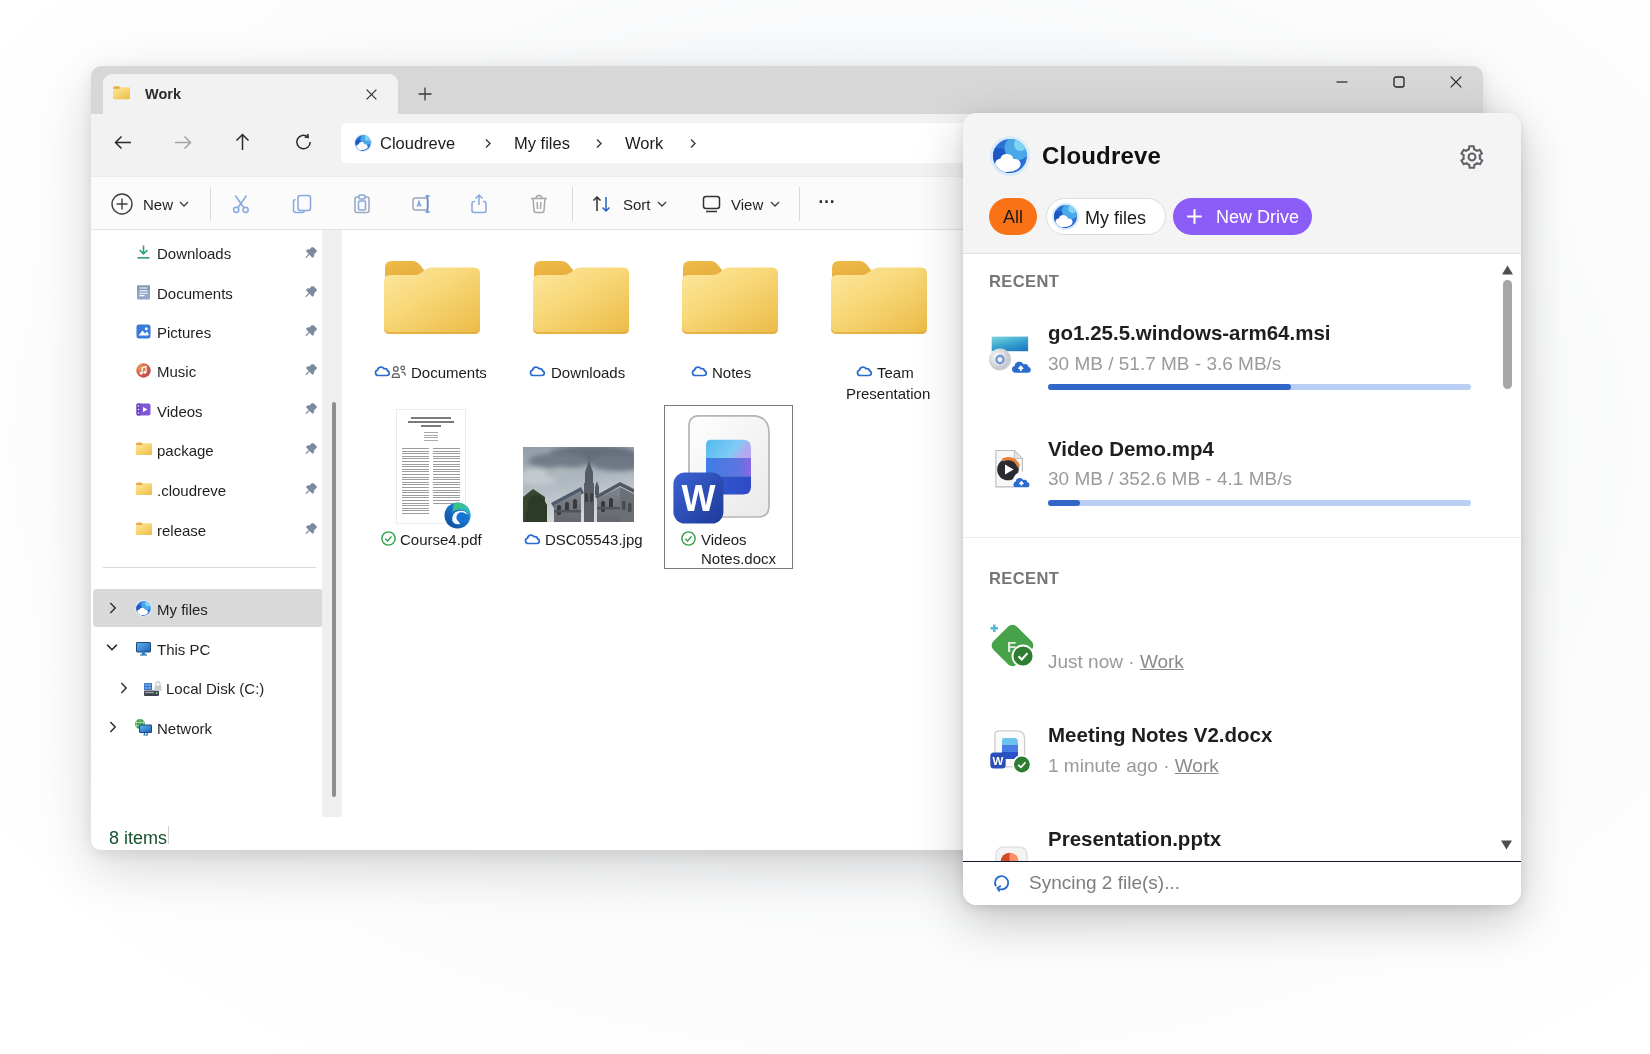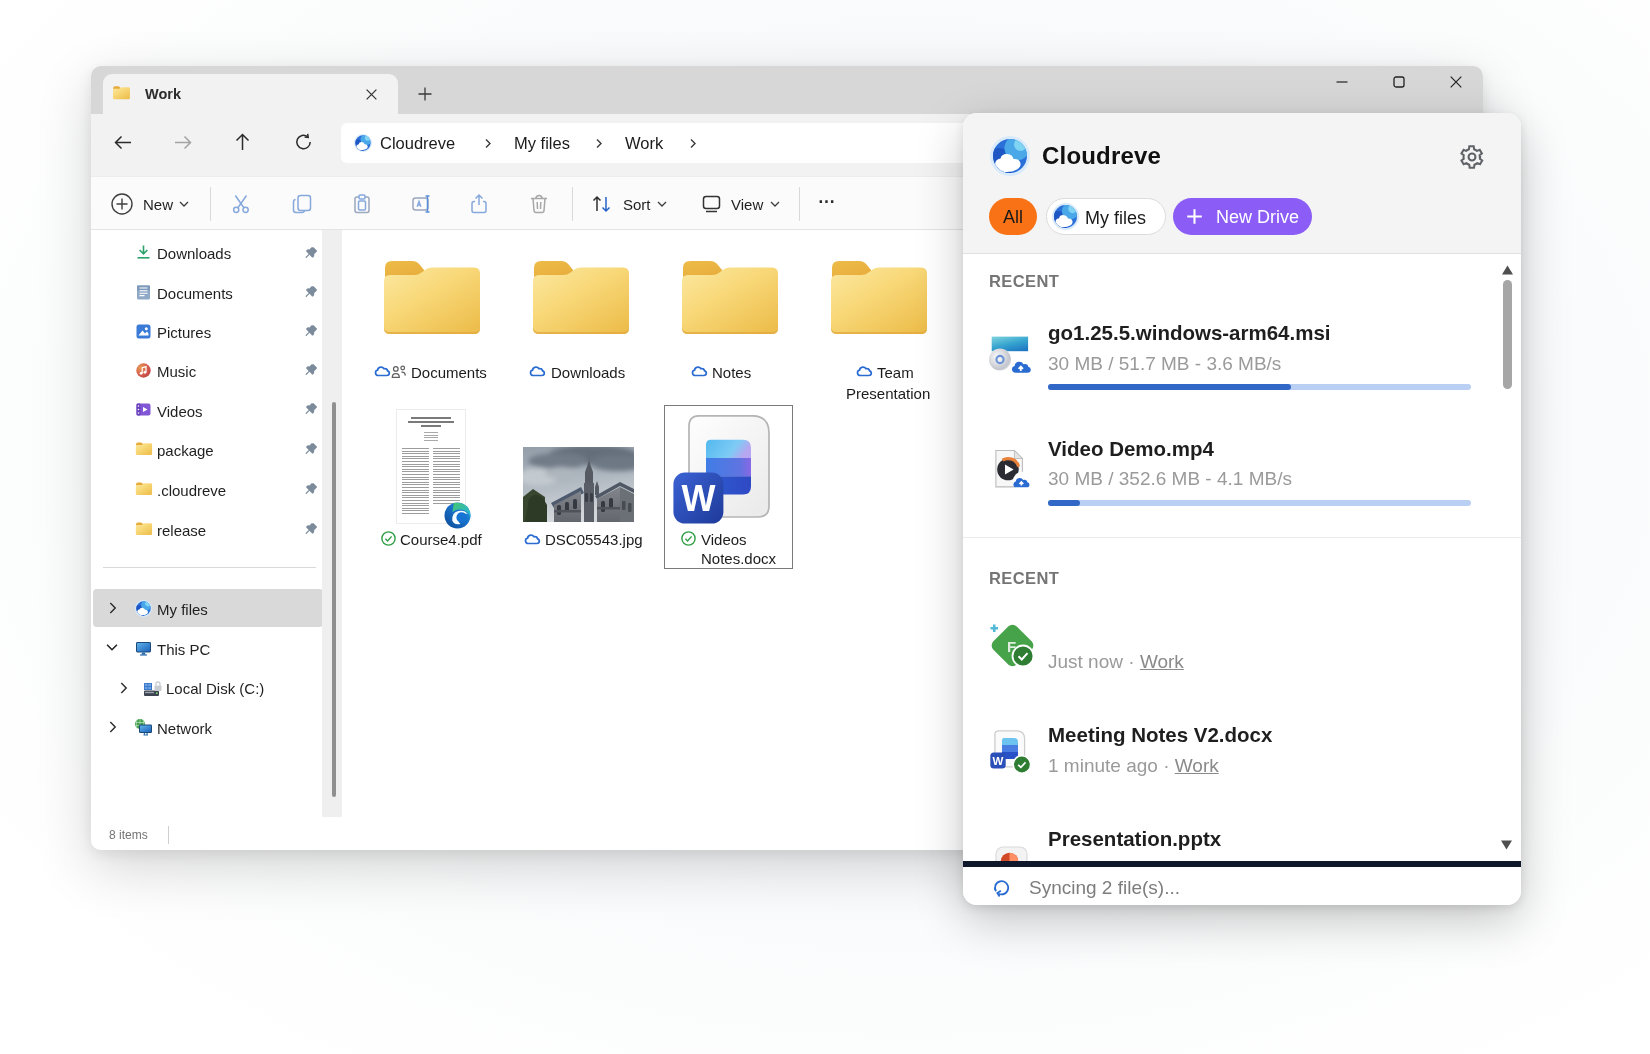--- a/index.html
+++ b/index.html
@@ -29,21 +29,21 @@
   #panel { left:963px; top:113px; width:558px; height:792px; background:#fff; border-radius:14px;
            box-shadow:0 16px 48px rgba(0,0,0,0.22), 0 3px 10px rgba(0,0,0,0.10); }
   #phead { left:0; top:0; width:100%; height:141px; background:#f4f4f4; border-radius:14px 14px 0 0; border-bottom:1px solid #e0e0e0; }
   #ptitle { left:79px; top:29px; font-size:24px; font-weight:700; color:#111; letter-spacing:0.2px; }
   .pill { top:85px; height:37px; border-radius:18.5px; font-size:18px; }
   .sechead { font-size:16.5px; font-weight:700; color:#757575; letter-spacing:0.4px; }
   .ititle { font-size:20.5px; font-weight:700; color:#1e1e1e; white-space:nowrap; }
   .isub { font-size:19px; color:#9a9a9a; white-space:nowrap;text-align:center; }
   .prog { height:6px; border-radius:3px; background:#b9cff3; width:423px; left:85px; }
   .prog > div { height:6px; border-radius:3px; background:#3168c8; }
-  #pfoot { left:0; top:748px; width:100%; height:44px; background:#fff; border-top:6px solid #0f172a; border-radius:0 0 14px 14px; }
+  #pfoot { left:0; top:748px; width:100%; height:44px; background:#fff; border-top:1px solid #0f172a; border-radius:0 0 14px 14px; }
 
   .flabel { font-size:15px; color:#1c1c1c; white-space:nowrap; }
 </style>
 </head>
 <body>
 <div class="abs" id="bgvig"></div>
 
 <svg width="0" height="0" style="position:absolute">
 <defs>
   <linearGradient id="foldFront" x1="0" y1="0" x2="0.85" y2="1">
@@ -515,21 +515,21 @@
       <text x="25.6" y="95.5" font-family="Liberation Sans, sans-serif" font-size="36" font-weight="bold" fill="#fff" text-anchor="middle">W</text>
     </svg>
     <svg class="abs" style="left:590px;top:301px" width="15" height="15" viewBox="0 0 15 15">
         <circle cx="7.5" cy="7.5" r="6.6" fill="none" stroke="#2f9e44" stroke-width="1.4"></circle>
         <path d="M4.4,7.8 L6.6,9.9 L10.6,5.4" fill="none" stroke="#2f9e44" stroke-width="1.4"></path>
       </svg>
     <div class="abs flabel" style="left:610px;top:301px">Videos</div>
     <div class="abs flabel" style="left:610px;top:320px">Notes.docx</div>
   </div>
   <div class="abs" id="statusbar">
-    <div class="abs" style="left:18px;top:7px;font-size:12px;color:#737373">8 items</div>
+    <div class="abs" style="left:18px;top:7px;font-size:18px;color:#14532d">8 items</div>
     <div class="abs" style="left:77px;top:5px;width:1px;height:18px;background:#cfcfcf"></div>
   </div>
 </div>
 
 <div class="abs" id="panel">
   <div class="abs" id="phead">
     <svg class="abs" style="left:27px;top:23px" width="40" height="40" viewBox="0 0 40 40">
         <use href="#cvLogo40"></use>
       </svg>
     <div class="abs" id="ptitle">Cloudreve</div>

